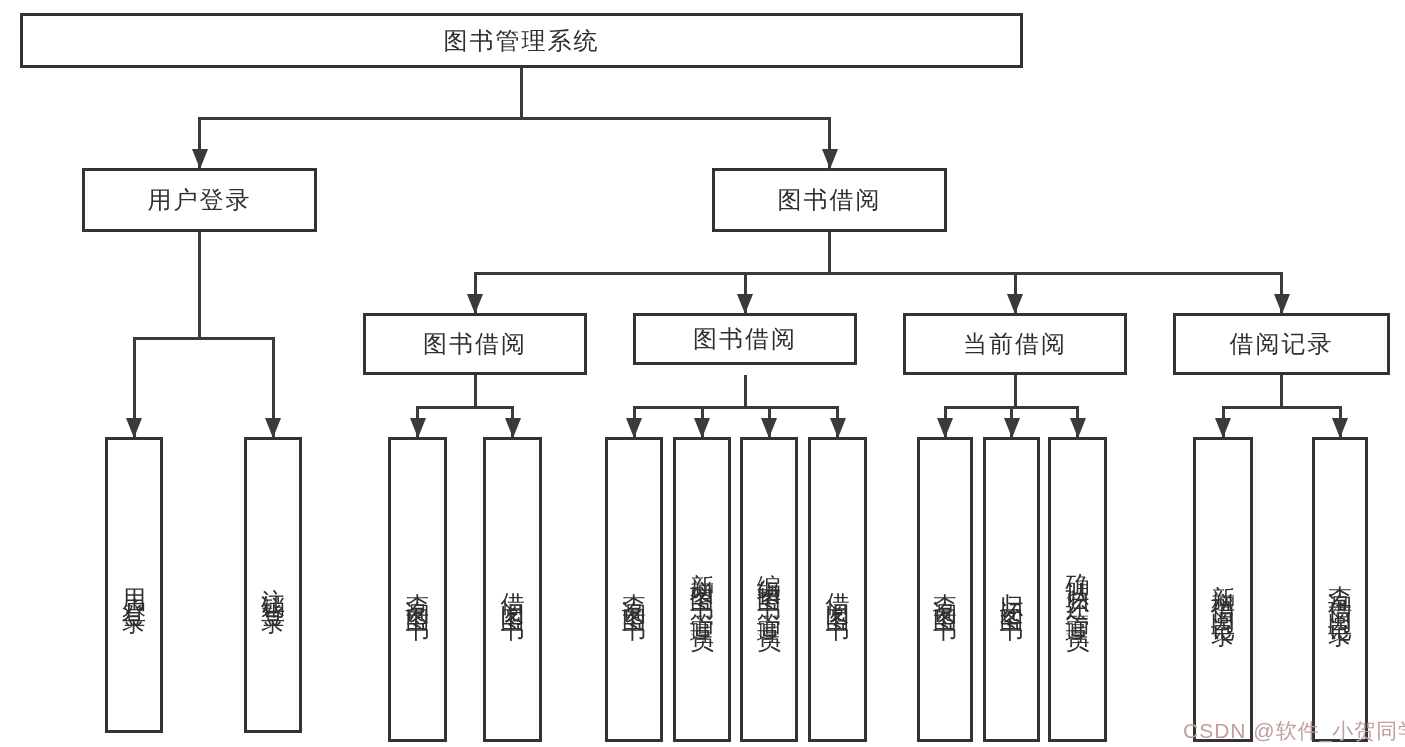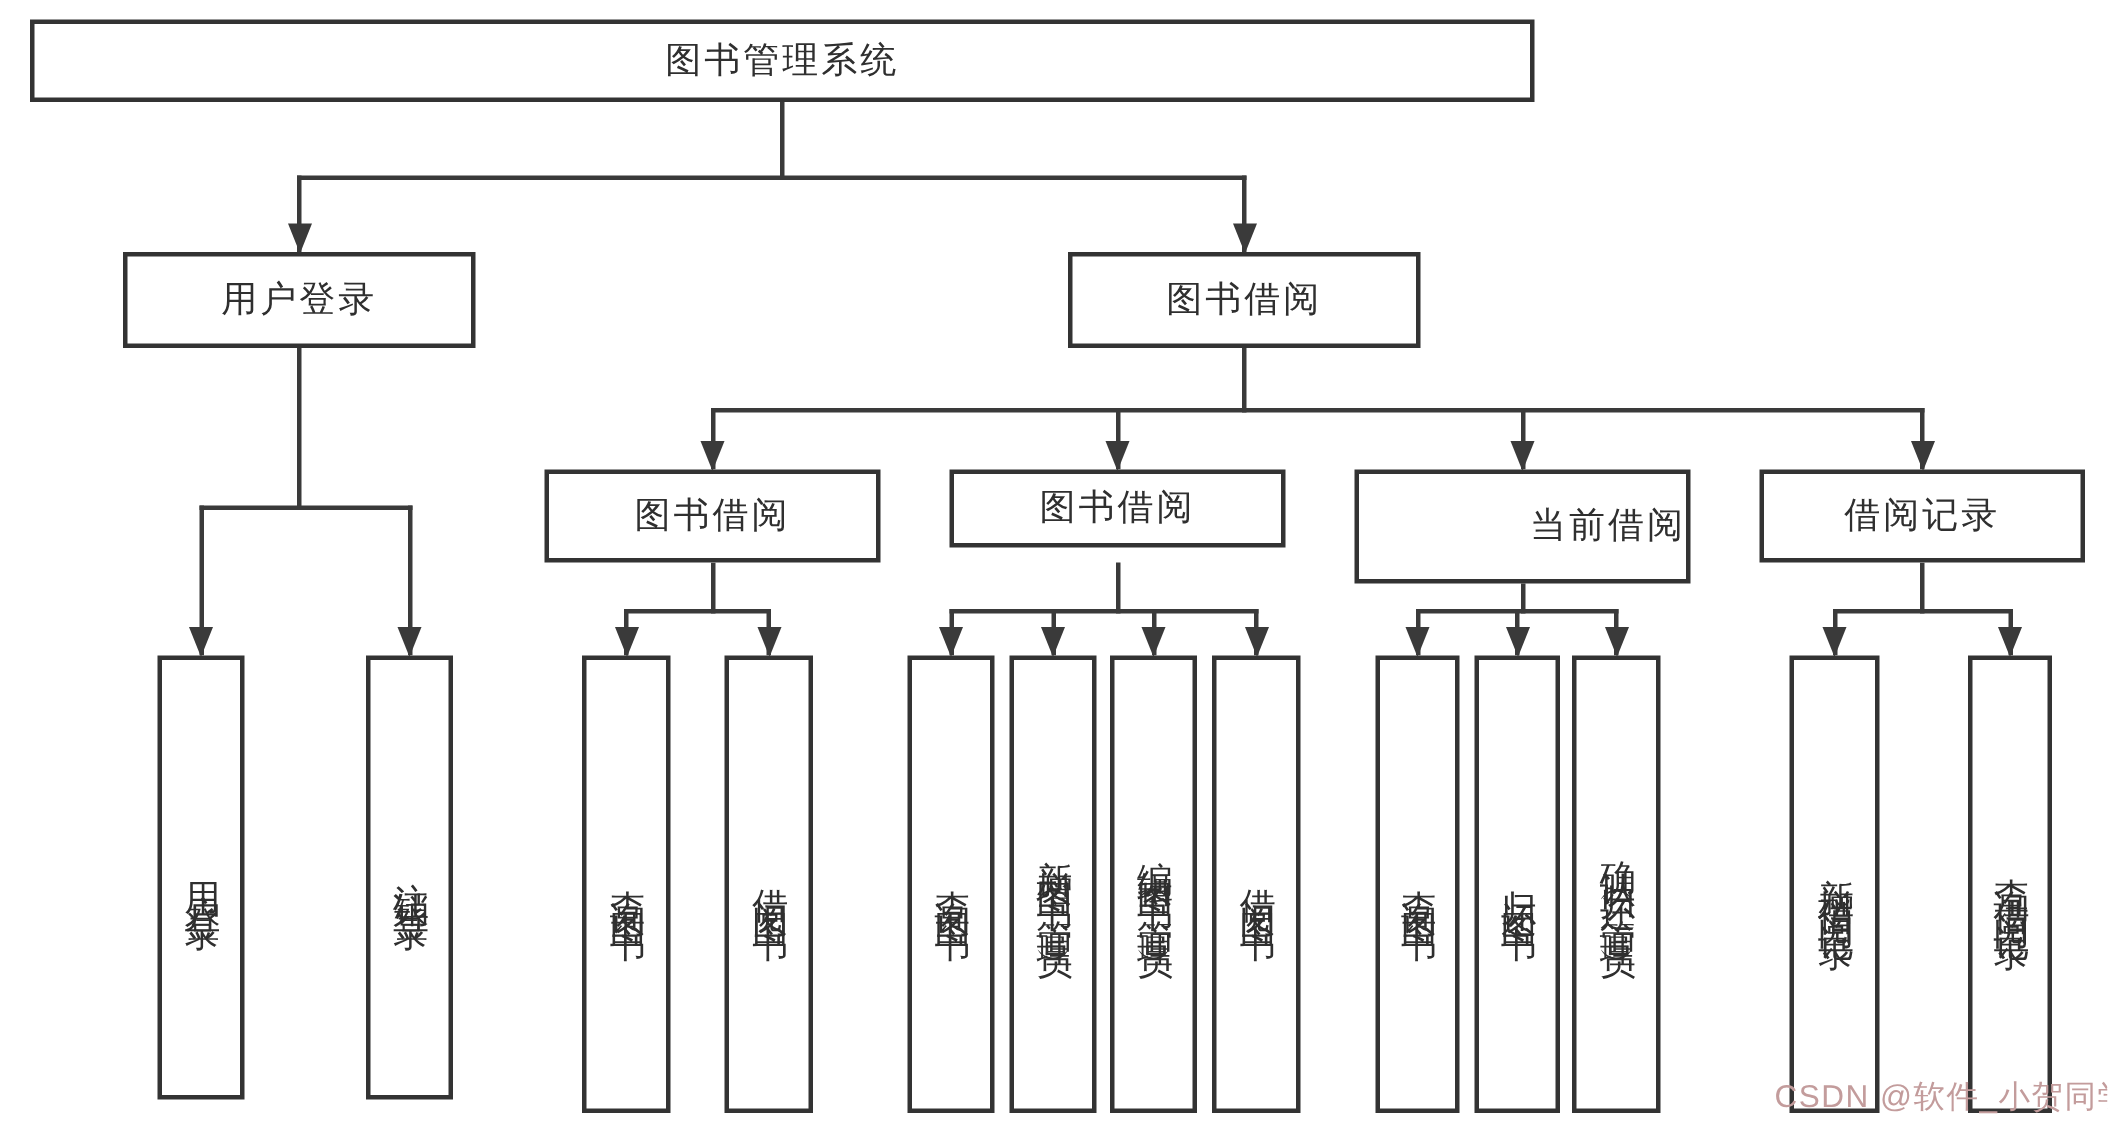--- a/index.html
+++ b/index.html
@@ -121,21 +121,21 @@
       </div>
       <div class="box" style="left: 712px; top: 168px; width: 235px; height: 64px;">
         <span class="lbl">图书借阅</span>
       </div>
       <div class="box" style="left: 363px; top: 313px; width: 224px; height: 62px;">
         <span class="lbl">图书借阅</span>
       </div>
       <div class="box" style="left: 633px; top: 313px; width: 224px; height: 52px;">
         <span class="lbl">图书借阅</span>
       </div>
-      <div class="box" style="left: 903px; top: 313px; width: 224px; height: 76px; justify-content: flex-end;">
+      <div class="box" style="left: 903px; top: 313px; width: 224px; height: 62px;">
         <span class="lbl">当前借阅</span>
       </div>
       <div class="box" style="left: 1173px; top: 313px; width: 217px; height: 62px;">
         <span class="lbl">借阅记录</span>
       </div>
       <div class="box v" style="left: 105px; top: 437px; width: 58px; height: 296px;">
         <span class="lbl">用户登录</span>
       </div>
       <div class="box v" style="left: 244px; top: 437px; width: 58px; height: 296px;">
         <span class="lbl">注销登录</span>

